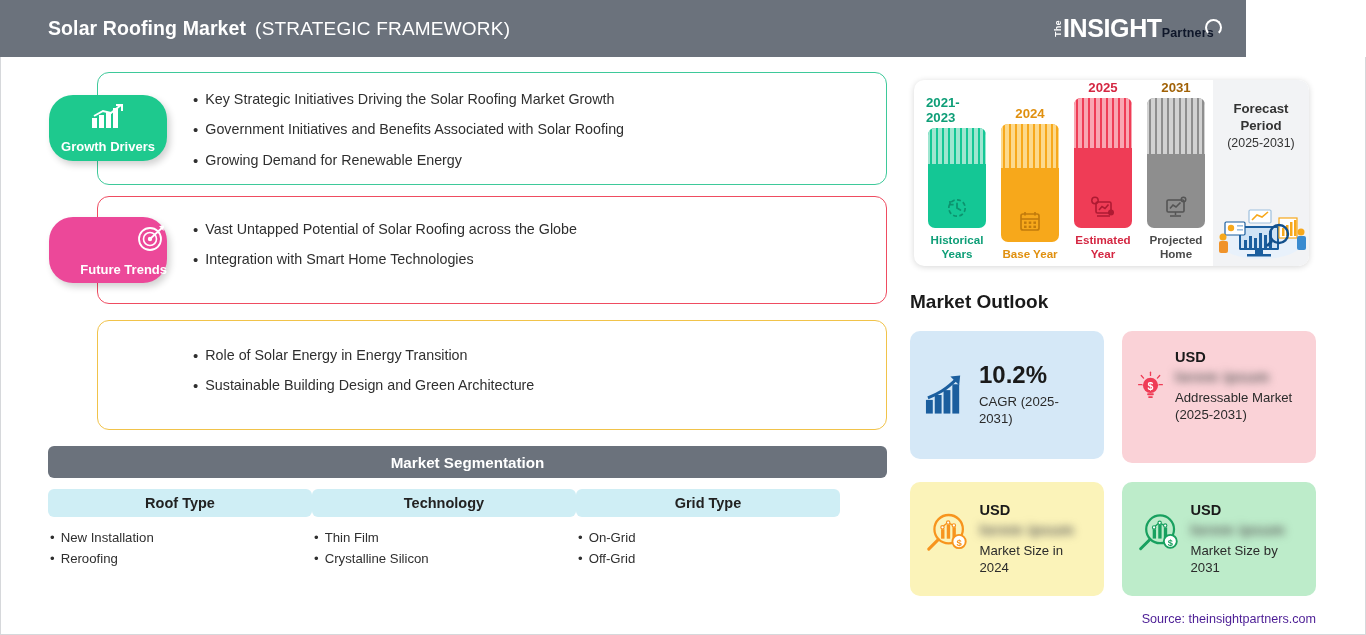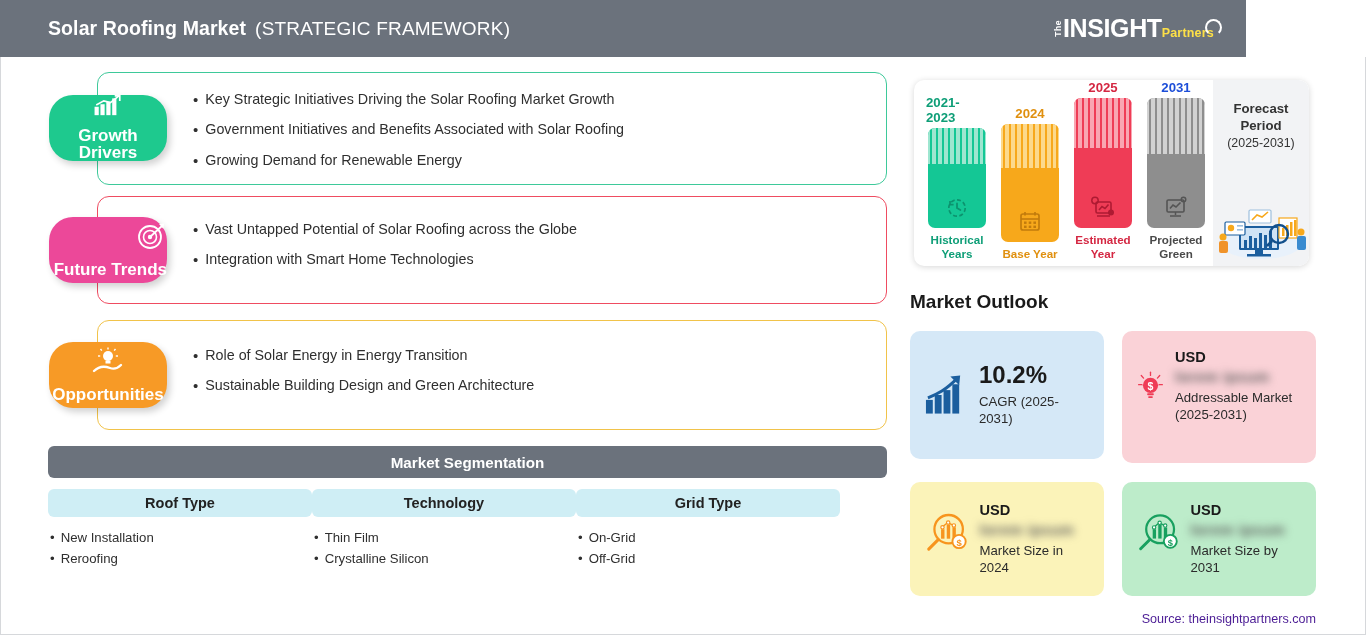--- a/index.html
+++ b/index.html
@@ -28,42 +28,42 @@
   .logo-the {
     color:#fff; font-size:8.5px; font-weight:bold;
     writing-mode: vertical-rl; transform: rotate(180deg);
     letter-spacing:.5px; line-height:1; margin-right:1px;
   }
   .logo-insight { color:#fff; font-size:25px; font-weight:bold; letter-spacing:-.4px; line-height:.95; }
   .logo-circle {
     width:17px; height:17px; border:2.5px solid #fff; border-radius:50%;
     position:absolute; right:2px; top:2px; border-bottom-color:transparent;
   }
-  .logo-partners { color:#fde047; font-size:12.5px; font-weight:bold; letter-spacing:.2px; margin-top:-3px; margin-right:6px;}
+  .logo-partners { color:#0f172a; font-size:12.5px; font-weight:bold; letter-spacing:.2px; margin-top:-3px; margin-right:6px;}
 
   
   .frame {
     position:absolute; left:0; top:57px; width:1366px; height:578px;
     border-left:1px solid #d6d8db; border-right:1px solid #d6d8db; border-bottom:1px solid #d6d8db;
     background:#fff;
   }
 
   
   .panel { position:absolute; border:1px solid #cfcfcf; border-radius:12px; background:#fff; }
   .panel.green  { border-color:#3ec99a; }
   .panel.red    { border-color:#ef4c61; }
   .panel.orange { border-color:#f1c34a; }
 
   .badge {
     position:absolute; width:118px; height:66px; border-radius:24px;
     display:flex; flex-direction:column; align-items:center; justify-content:center;
     color:#fff; box-shadow: 3px 4px 7px rgba(0,0,0,.18);
     z-index:5;
   }
-  .badge-label { font-size:17px; font-weight:bold; line-height:1; margin-top:11px; text-align:center;}
+  .badge-label { font-size:13px; font-weight:bold; line-height:1; margin-top:11px; text-align:center;}
   .badge.green  { background:#1ec98e; }
   .badge.red    { background:#ec4899;align-items:flex-end; }
   .badge.orange { background:#f79a26; }
 
   .bullets { position:absolute; left:95px; top:0; right:14px; padding-top:4px; }
   .bullet {
     font-size:14.3px; color:#2f2f2f; line-height:1.2;
     display:flex; align-items:flex-start; gap:7px; margin-bottom:13px;
   }
   .bullet .dot { font-size:15px; line-height:1.15; color:#2f2f2f; }
@@ -218,35 +218,20 @@
     <div class="bullets" style="top:22px;">
       <div class="bullet">
         <span class="dot">•</span>
         <span>Role of Solar Energy in Energy Transition</span>
       </div>
       <div class="bullet">
         <span class="dot">•</span>
         <span>Sustainable Building Design and Green Architecture</span>
       </div>
     </div>
-  </div>
-  <div class="badge orange" style="left:49px; top:342px;">
-    <svg width="34" height="28" viewBox="0 0 34 28">
-      <circle cx="17" cy="9" r="5" fill="#fff"></circle>
-      <rect x="14.5" y="13.5" width="5" height="3" fill="#fff"></rect>
-      <g stroke="#fff" stroke-width="1.4">
-        <line x1="17" y1="0.5" x2="17" y2="2.5"></line>
-        <line x1="9.5" y1="2" x2="10.8" y2="3.6"></line>
-        <line x1="24.5" y1="2" x2="23.2" y2="3.6"></line>
-        <line x1="7" y1="9" x2="9.2" y2="9"></line>
-        <line x1="27" y1="9" x2="24.8" y2="9"></line>
-      </g>
-      <path d="M3 24 C8 19 14 19 19 21 C23 22.5 27 21 30 18" stroke="#fff" stroke-width="2.4" fill="none" stroke-linecap="round"></path>
-    </svg>
-    <span class="badge-label">Opportunities</span>
   </div>
 
   <div class="seg-header">
     <span>Market Segmentation</span>
   </div>
 
   <div class="seg-cols">
     <div class="seg-col">
       <div class="seg-col-head">Roof Type</div>
       <div class="seg-list">
@@ -377,21 +362,21 @@
             <path d="M9 15 L12 11.5 L15 13.5 L18.5 9.5" stroke="#a3152c" stroke-width="1.6" fill="none"></path>
             <circle cx="5" cy="5.5" r="3.2" stroke="#a3152c" stroke-width="1.5" fill="none"></circle>
             <circle cx="21" cy="17.5" r="3" fill="#a3152c"></circle>
             <line x1="7" y1="21" x2="20" y2="21" stroke="#a3152c" stroke-width="1.5"></line>
           </svg>
         </div>
         <span class="bar-caption" style="color:#d42742;">Estimated Year</span>
       </div>
 
       <div class="bar-col">
-        <span class="bar-year" style="color:#1d4ed8;">2031</span>
+        <span class="bar-year" style="color:#a16207;">2031</span>
         <div class="bar" style="height:152px; background:#8e8e8e;">
           <svg class="stripes" height="56" width="58">
             <rect width="58" height="56" fill="#d2d2d2"></rect>
             <g stroke="#8e8e8e" stroke-width="2">
               <line x1="3" y1="0" x2="3" y2="56"></line>
                 <line x1="9" y1="0" x2="9" y2="56"></line>
               <line x1="15" y1="0" x2="15" y2="56"></line>
                 <line x1="21" y1="0" x2="21" y2="56"></line>
               <line x1="27" y1="0" x2="27" y2="56"></line>
                 <line x1="33" y1="0" x2="33" y2="56"></line>
@@ -402,21 +387,21 @@
             </g>
           </svg>
           <svg class="bar-icon" width="26" height="24" viewBox="0 0 26 24">
             <rect x="4" y="5" width="17" height="12" rx="1.3" stroke="#4a4a4a" stroke-width="1.6" fill="none"></rect>
             <path d="M7 13.5 L10 10 L13 12 L17.5 7.5" stroke="#4a4a4a" stroke-width="1.6" fill="none"></path>
             <line x1="12.5" y1="17" x2="12.5" y2="20" stroke="#4a4a4a" stroke-width="1.5"></line>
             <line x1="7" y1="21" x2="18" y2="21" stroke="#4a4a4a" stroke-width="1.5"></line>
             <circle cx="20.5" cy="4.5" r="2.3" stroke="#4a4a4a" stroke-width="1.4" fill="none"></circle>
           </svg>
         </div>
-        <span class="bar-caption" style="color:#4a4a4a;">Projected Green</span>
+        <span class="bar-caption" style="color:#4a4a4a;">Projected Home</span>
       </div>
     </div>
 
     <div class="forecast-panel">
       <span class="forecast-title">Forecast</span>
       <span class="forecast-title">Period</span>
       <span class="forecast-years">(2025-2031)</span>
       <svg class="forecast-illus" width="104" height="62" viewBox="0 0 104 62">
         <ellipse cx="52" cy="44" rx="42" ry="17" fill="#e8f1fb"></ellipse>
         <rect x="30" y="28" width="40" height="24" rx="1.5" fill="#1b5e9e"></rect>

